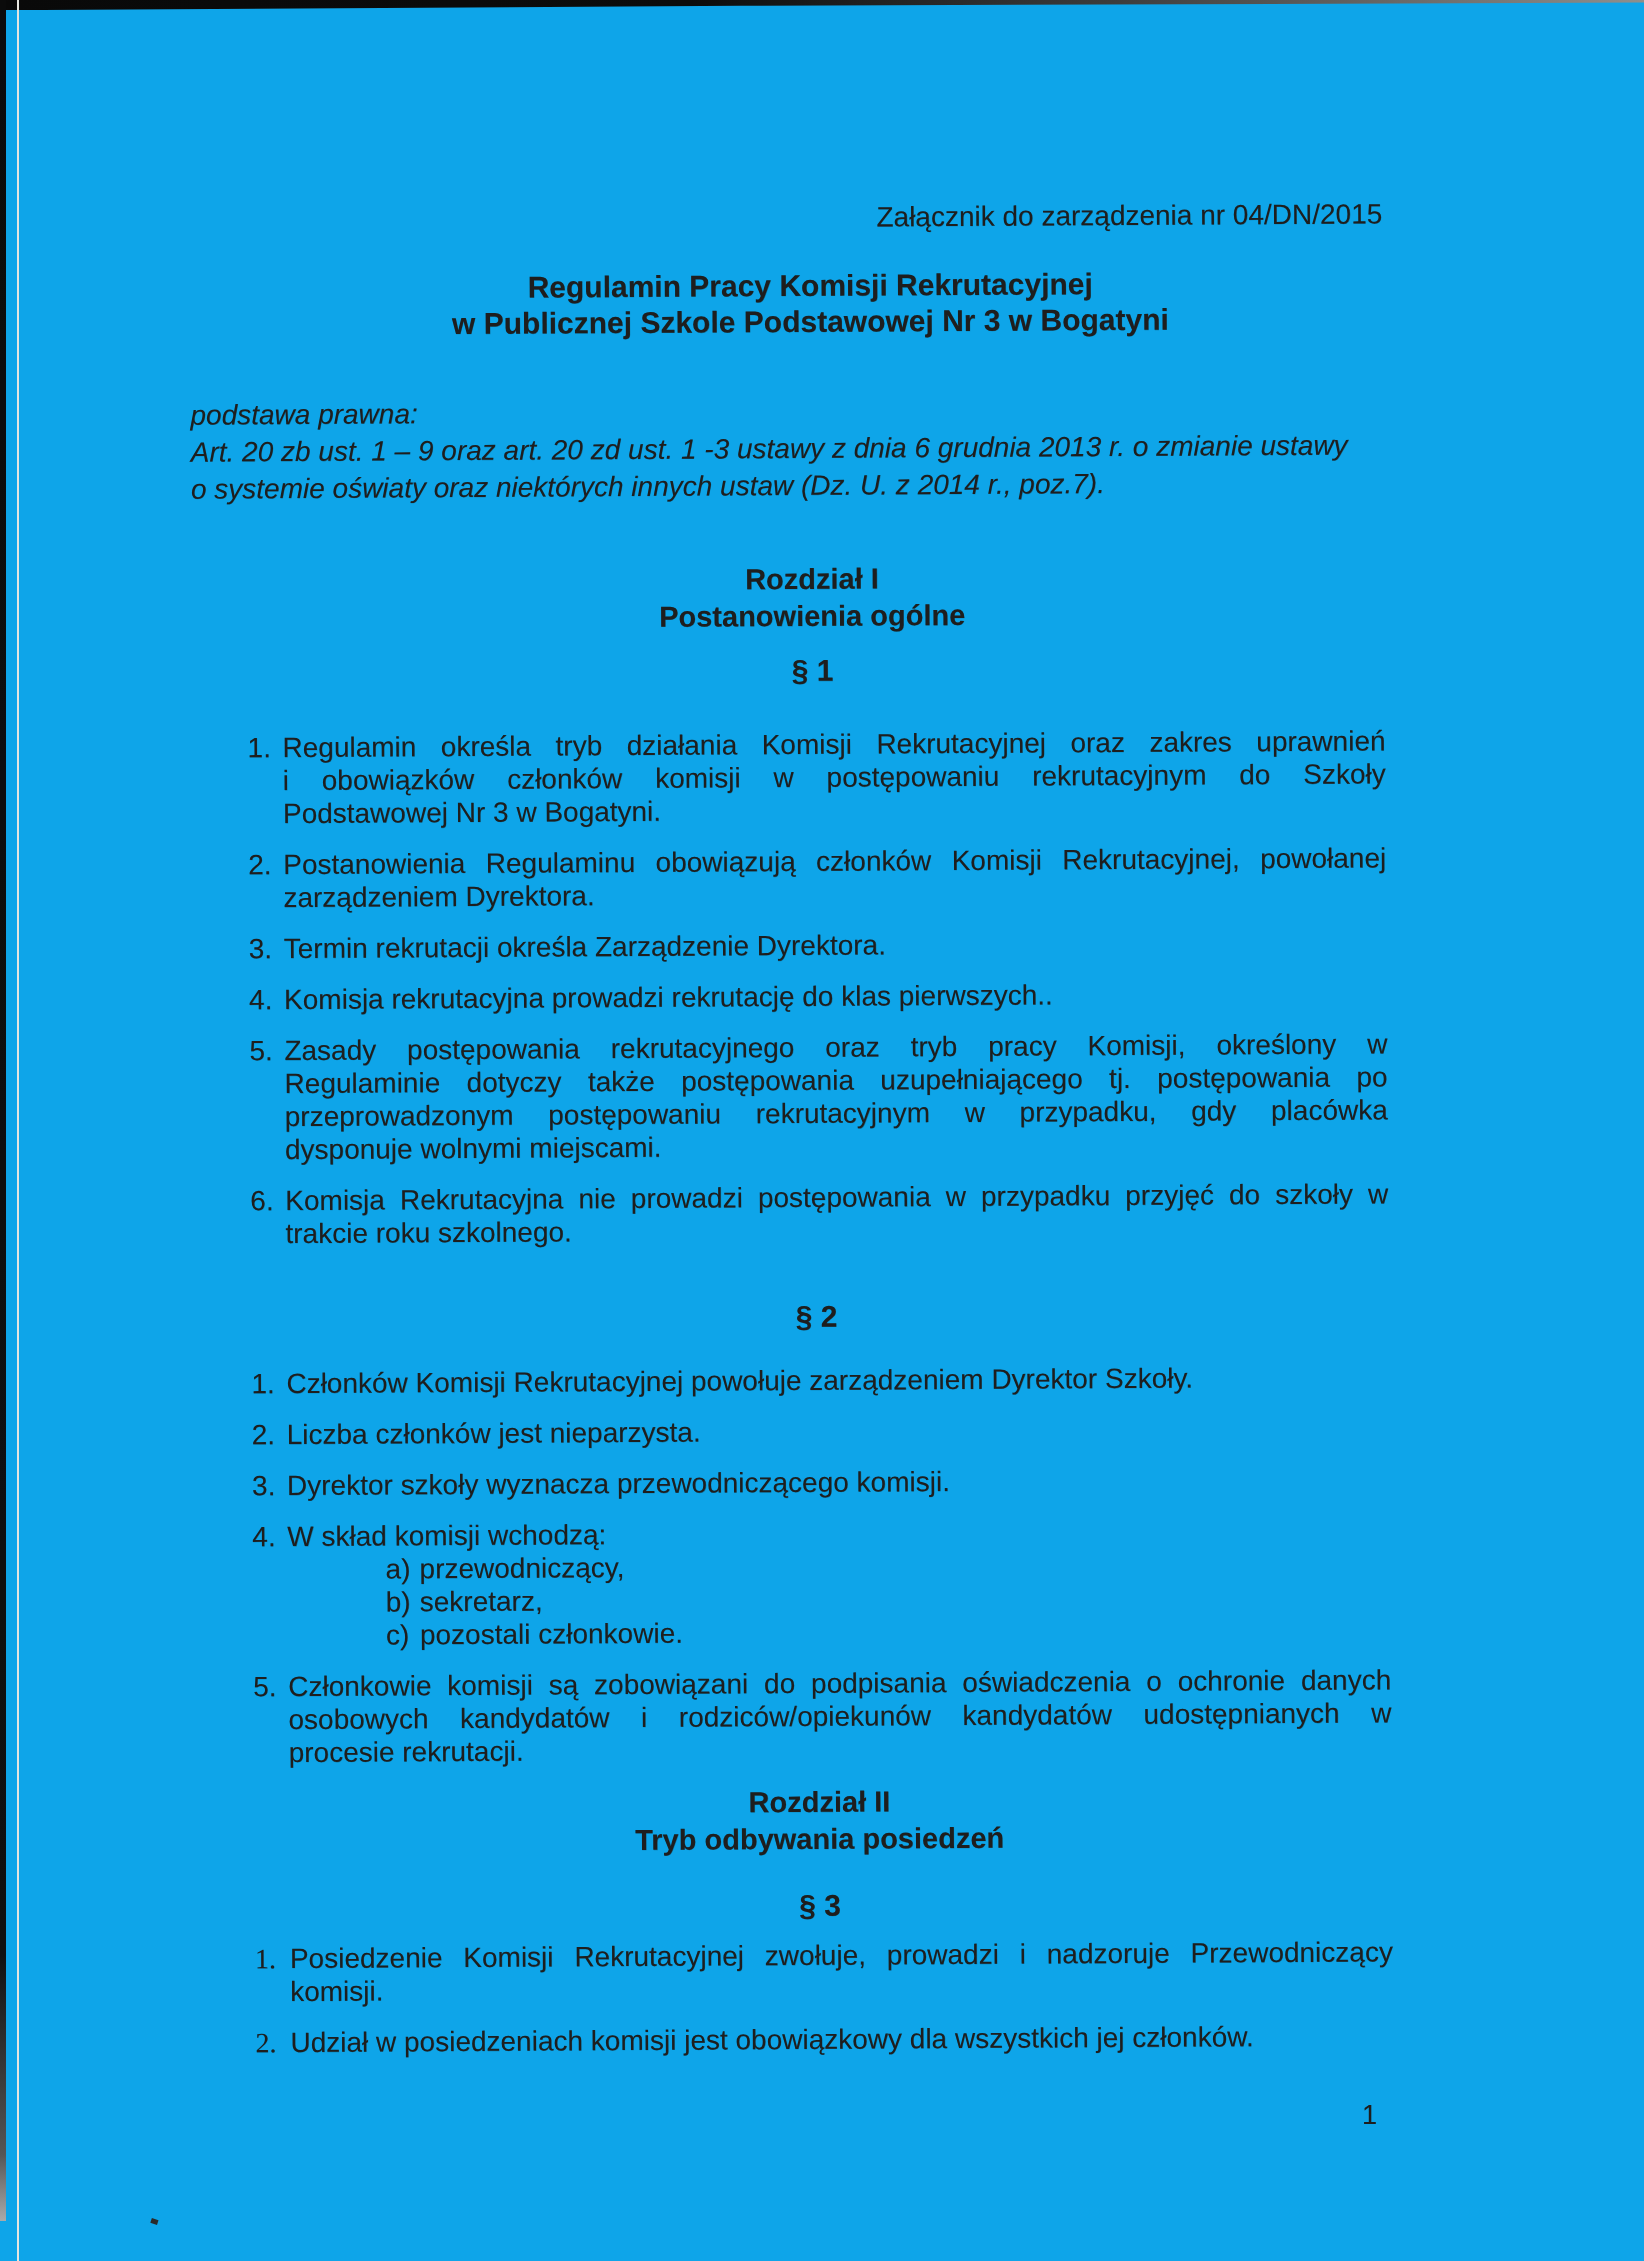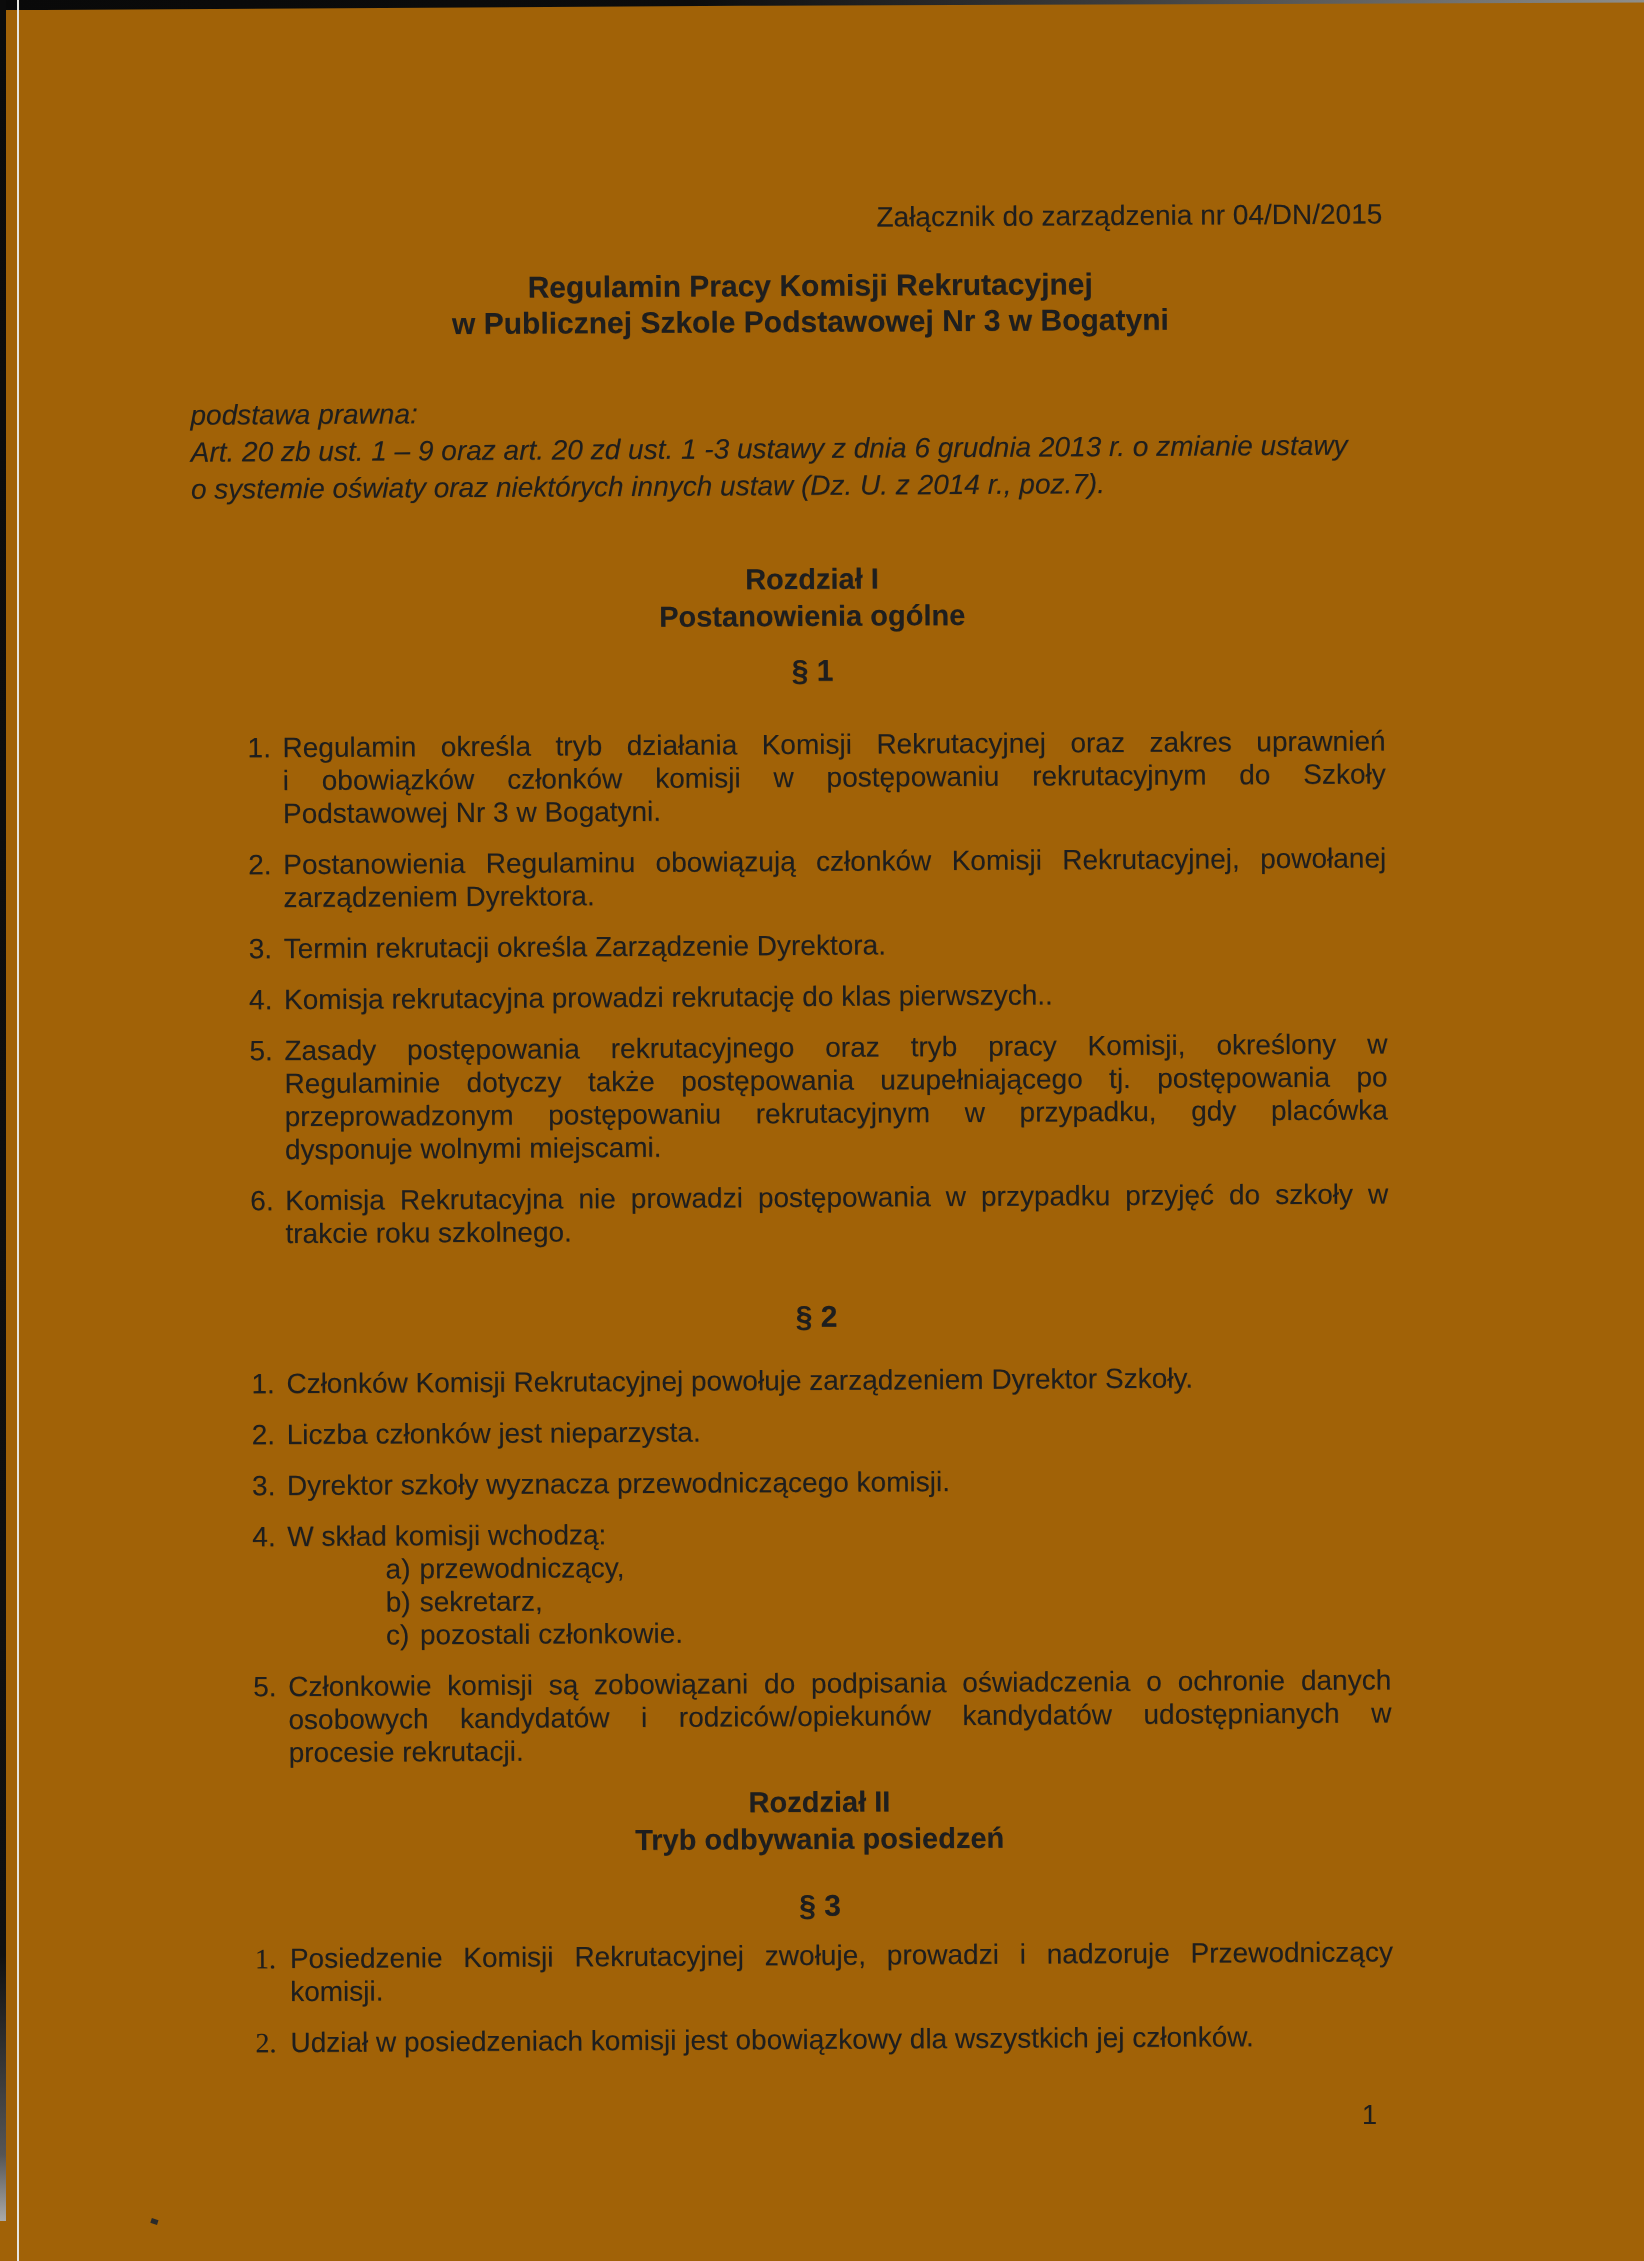--- a/index.html
+++ b/index.html
@@ -2,21 +2,21 @@
 <html lang="pl" style="font-size:10.3px"><head>
 <meta charset="utf-8">
 <title>Regulamin Pracy Komisji Rekrutacyjnej — scan</title>
 <style>
   html, body { margin: 0; padding: 0; background: #ffffff; }
 
   .page {
     position: relative;
     width: 1644px;
     height: 2261px;
-    background: #a16207;
+    background: #0ea5e9;
     overflow: hidden;
     font-family: "Liberation Sans", "DejaVu Sans", sans-serif;
     font-size: 28px;
     line-height: 33px;
     color: #1e1e1e;
     text-shadow: 0.3px 0.3px 0.5px rgba(25,25,25,0.35);
   }
 
   
   .artifact { text-shadow: none; }

